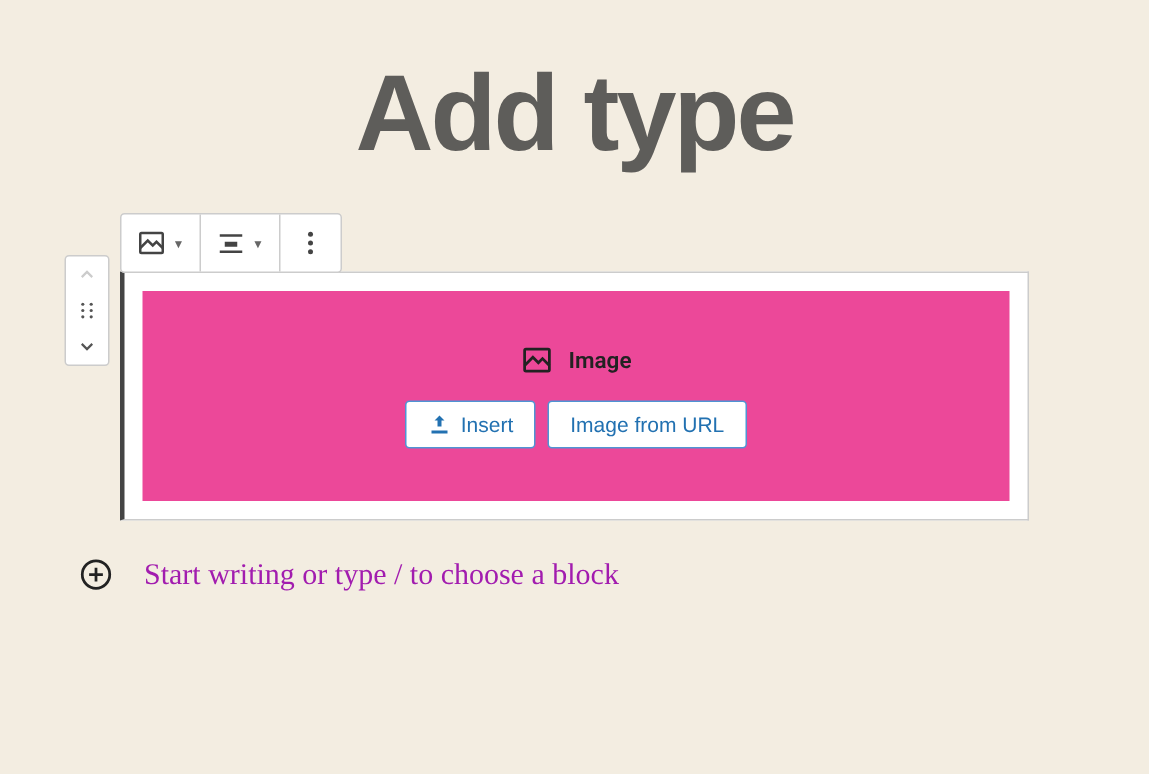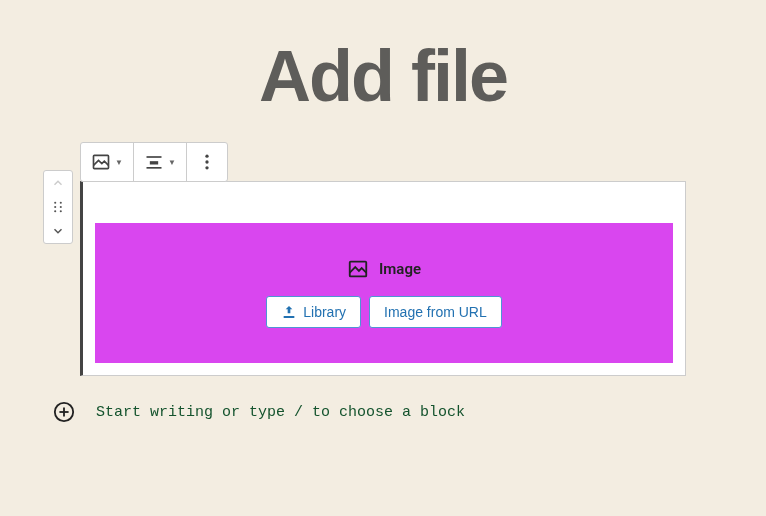--- a/index.html
+++ b/index.html
@@ -96,24 +96,23 @@
       font-size: 8px;
       color: #666;
     }
     .image-block {
       border: 1px solid #ccc;
       border-left: 3px solid #444;
       background: #fff;
       padding: 12px;
     }
     .placeholder {
-      background: #d946ef;
+      background: #ec4899;
       padding: 35px 30px;
       text-align: center;
-      margin-top: 29px;
     }
     .placeholder-header {
       display: flex;
       align-items: center;
       justify-content: center;
       gap: 10px;
       margin-bottom: 16px;
     }
     .placeholder-title {
       font-size: 15px;
@@ -155,36 +154,36 @@
       height: 28px;
       background: none;
       border: none;
       cursor: pointer;
       display: flex;
       align-items: center;
       justify-content: center;
       color: #222;
     }
     .appender-text {
-      font-family: Liberation Mono, monospace;
-      font-size: 15px;
-      color: #14532d;
+      font-family: Liberation Serif, serif;
+      font-size: 20px;
+      color: #a21caf;
       cursor: text;
     }
     svg {
       display: block;
     }
   </style>
 </head>
 <body>
 
 <div class="editor-wrapper">
 
   <div class="title-area">
-    <div class="title-text">Add file</div>
+    <div class="title-text">Add type</div>
   </div>
 
   <div class="block-area">
 
     <div class="movers">
       <button class="mover-btn disabled">
         <svg width="14" height="14" viewBox="0 0 24 24" fill="none" stroke="currentColor" stroke-width="2.5">
             <polyline points="6 15 12 9 18 15"></polyline>
           </svg>
       </button>
@@ -238,21 +237,21 @@
               <polyline points="3 16 9 10 13 14 16 11 21 16"></polyline>
             </svg>
           <span class="placeholder-title">Image</span>
         </div>
         <div class="btn-row">
           <button class="secondary-btn">
             <svg width="16" height="16" viewBox="0 0 24 24" fill="currentColor">
                 <path d="M12 3l5 5h-3v6h-4V8H7l5-5z"></path>
                 <path d="M4 18h16v3H4z"></path>
               </svg>
-            <span>Library</span>
+            <span>Insert</span>
           </button>
           <button class="secondary-btn">
             <span>Image from URL</span>
           </button>
         </div>
       </div>
     </div>
 
   </div>
 

